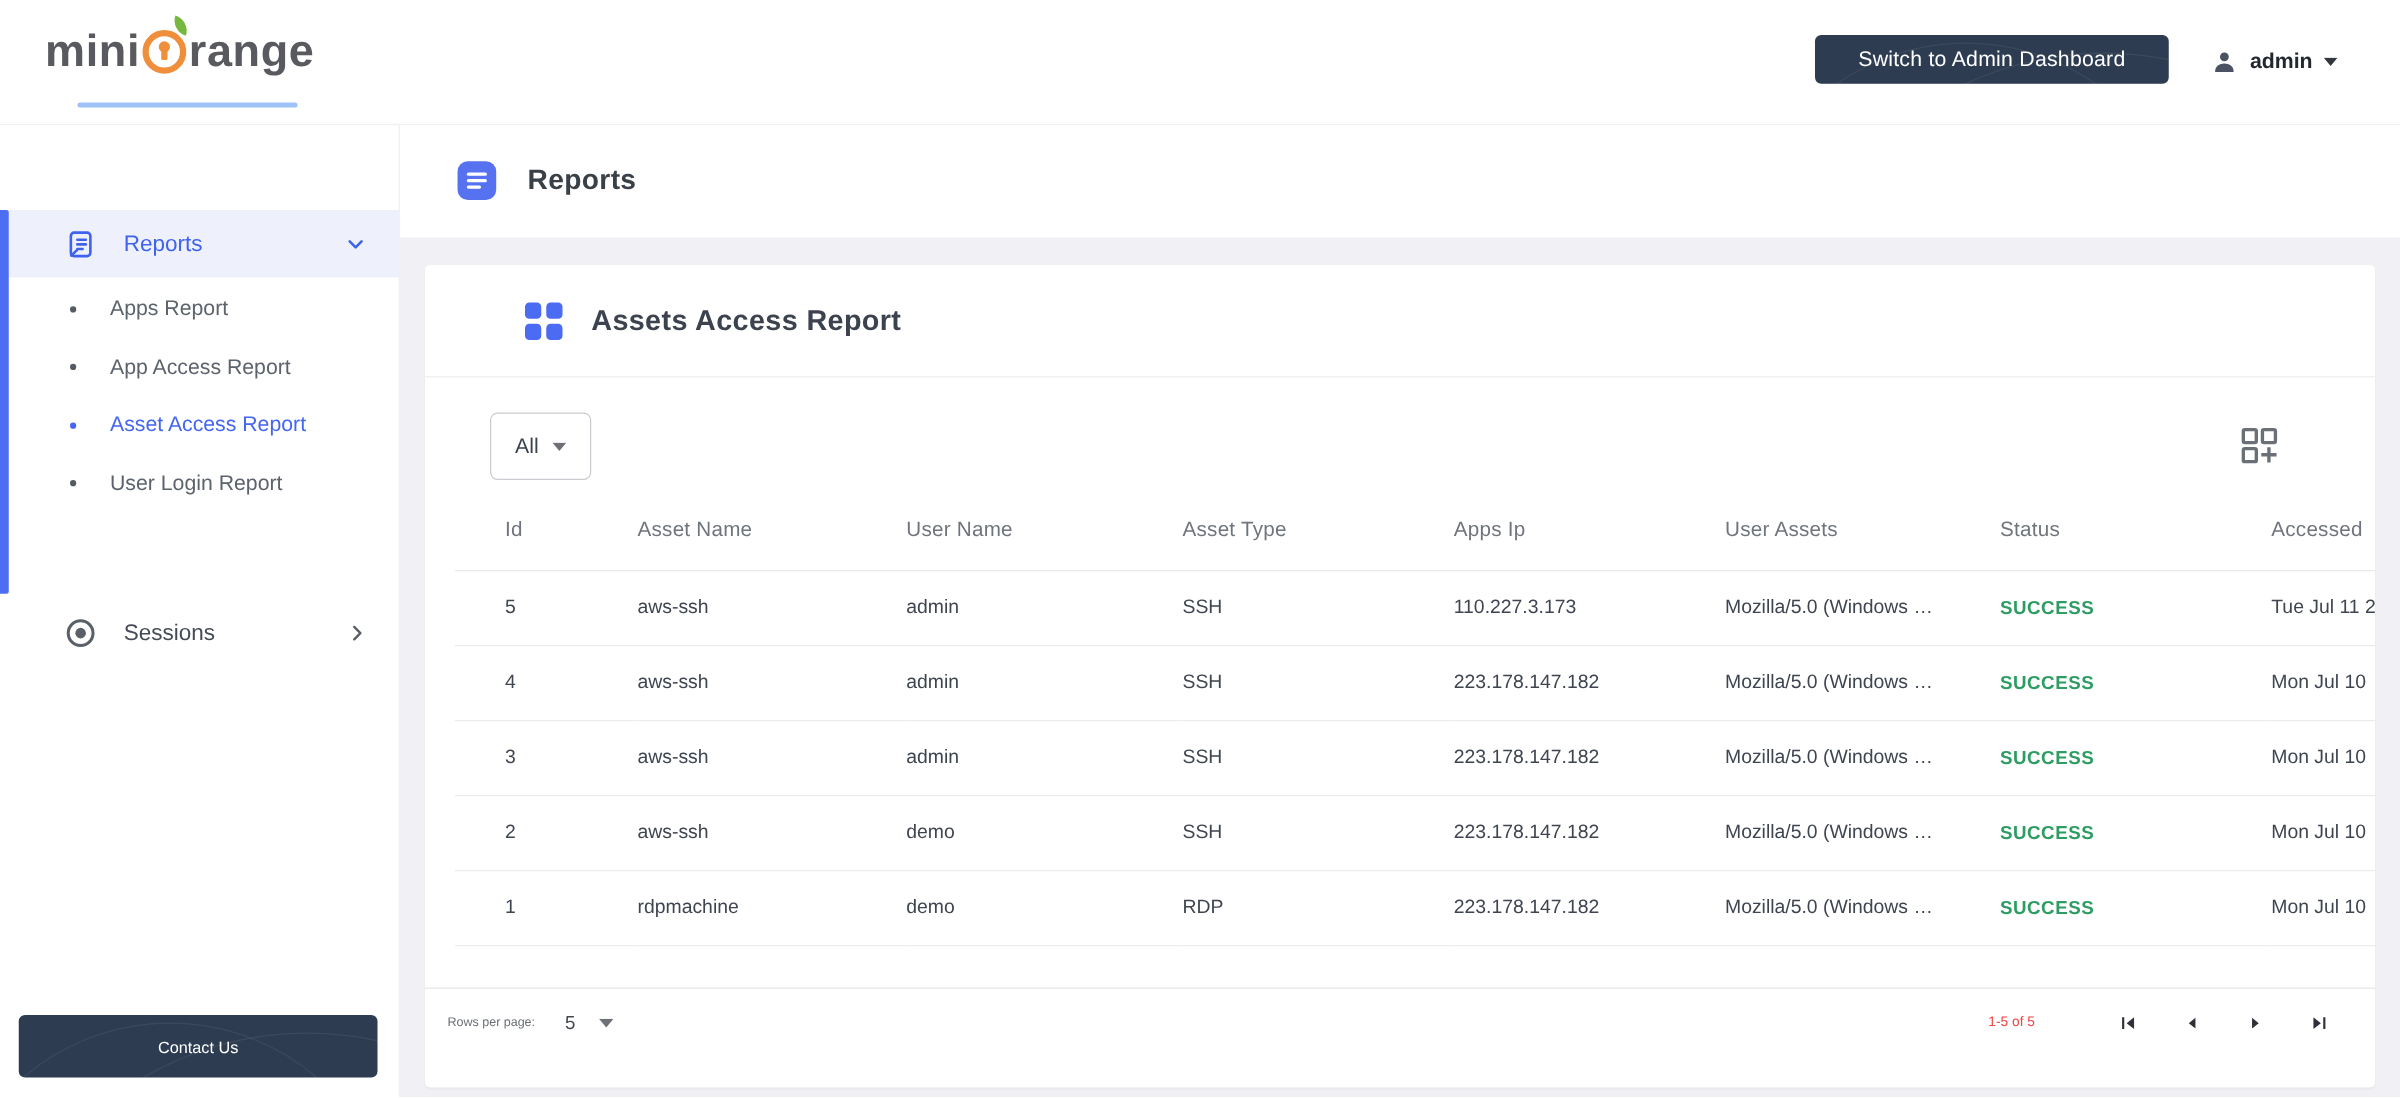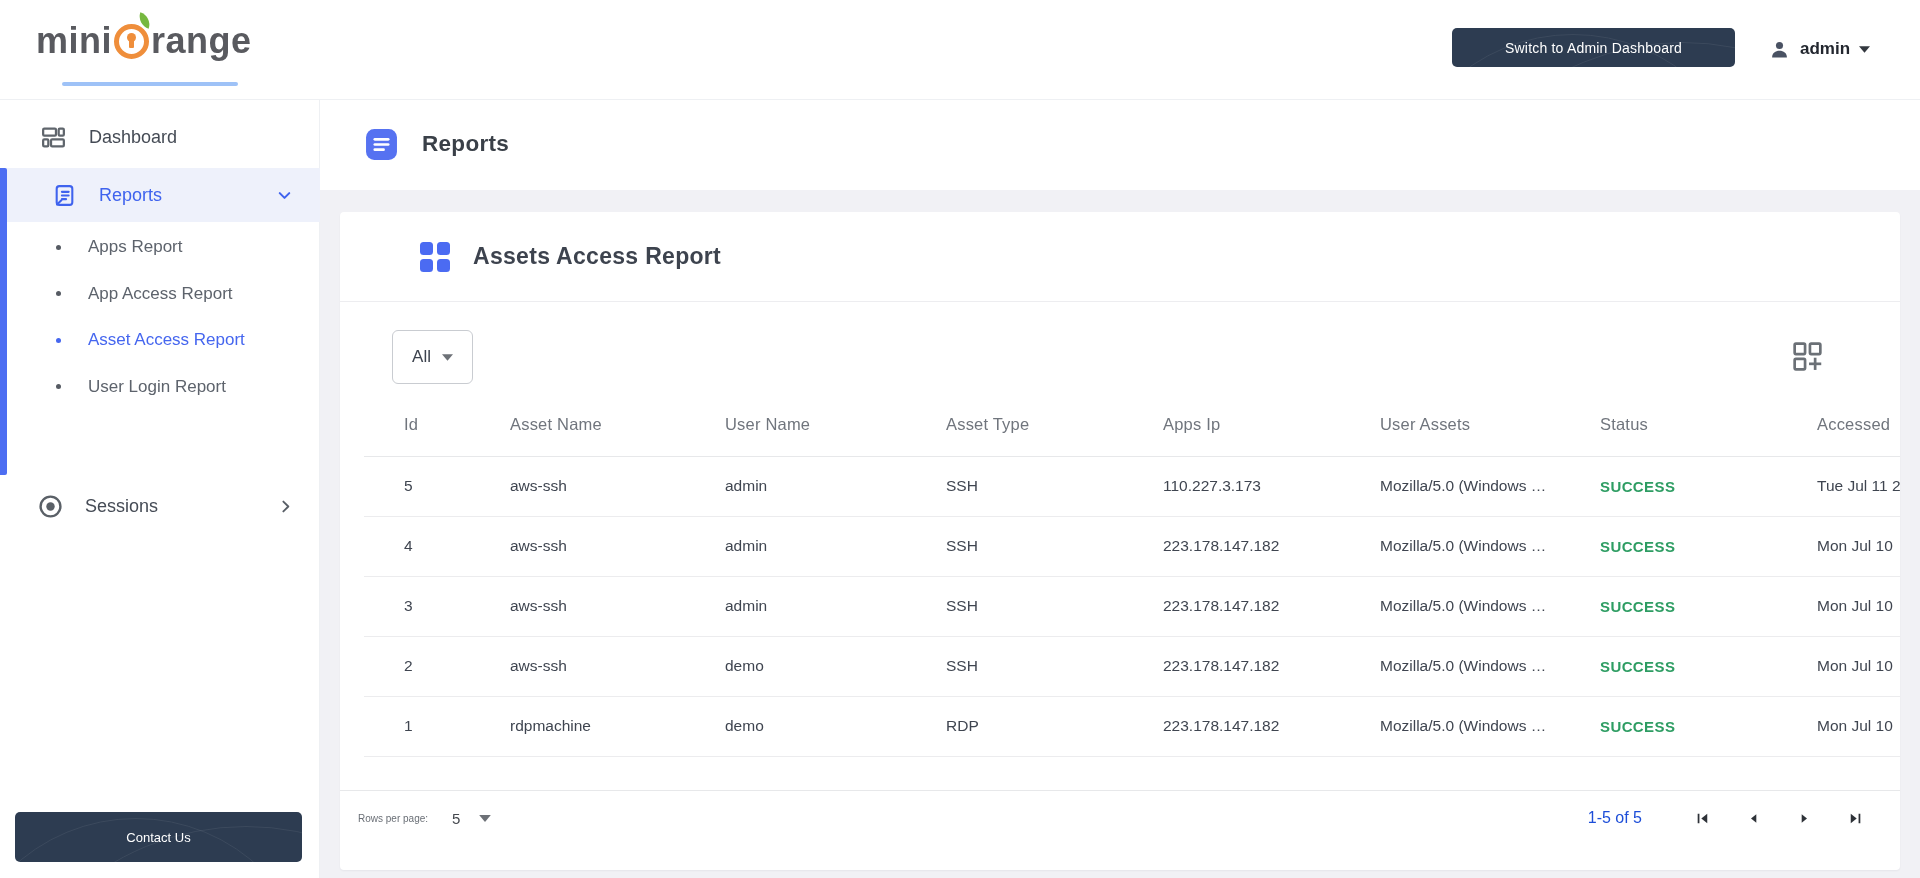--- a/index.html
+++ b/index.html
@@ -12,41 +12,41 @@
   .o-mark { position:relative; width:37px; height:37px; margin:0 1px; }
   .o-ring { position:absolute; inset:1px; border:5px solid #ef8e3b; border-radius:50%; }
   .o-key { position:absolute; left:50%; top:10px; width:9px; height:9px; margin-left:-4.5px; background:#ef8e3b; border-radius:50%; }
   .o-key::after { content:""; position:absolute; left:2.2px; top:7px; width:4.6px; height:8px; background:#ef8e3b; border-radius:1px; }
   .o-leaf { position:absolute; right:-1px; top:-9px; width:13px; height:13px; background:#76b83f; border-radius:0 13px 0 13px; transform:rotate(18deg); }
   .logo-underline { position:absolute; left:62px; top:82px; width:176px; height:3.5px; background:#9ec2f7; border-radius:2px; }
   .navy-btn { position:relative; overflow:hidden; background:#2d3c51; color:#fff; border:none; border-radius:5px; cursor:pointer; font-family:"Liberation Sans", sans-serif; }
   .navy-btn::before, .navy-btn::after { content:""; position:absolute; border:1px solid rgba(255,255,255,.07); border-radius:50%; }
   .navy-btn::before { width:360px; height:360px; left:-60px; top:6px; }
   .navy-btn::after { width:520px; height:520px; left:-30px; top:14px; }
-  .switch-btn { position:absolute; left:1452px; top:28px; width:283px; height:39px; font-size:14px; letter-spacing:.2px; }
+  .switch-btn { position:absolute; left:1452px; top:28px; width:283px; height:39px; font-size:17px; letter-spacing:.2px; }
   .btn-label { position:relative; z-index:1; }
   .user-chip { position:absolute; left:1768px; top:30px; height:38px; display:flex; align-items:center; gap:9px; cursor:pointer; }
   .user-name { font-size:17px; font-weight:700; color:#23272f; }
 
   
   .sidebar { position:absolute; left:0; top:100px; width:320px; height:778px; background:#fff; border-right:1px solid #eef0f3; z-index:4; }
   .nav-row { position:absolute; left:0; width:320px; display:flex; align-items:center; cursor:pointer; }
   .nav-dashboard { top:15px; height:44px; padding-left:40px; }
   .nav-dashboard .nav-label { margin-left:22px; font-size:18px; color:#454b55; font-weight:500; }
   .nav-reports { top:68px; height:54px; padding-left:52px; background:#eef1fb; }
   .nav-reports .nav-label { margin-left:22px; font-size:18px; color:#3f63ee; font-weight:500; }
   .nav-reports .chev { position:absolute; right:26px; }
   .active-bar { position:absolute; left:0; top:68px; width:7px; height:307px; background:#4d6ef2; border-radius:0 2px 2px 0; z-index:2; }
   .subnav { position:absolute; left:0; top:124px; width:320px; list-style:none; }
   .subnav li { height:46.5px; display:flex; align-items:center; padding-left:56px; cursor:pointer; }
   .subnav .bullet { width:5px; height:5px; border-radius:50%; background:#565b63; margin-right:27px; flex:none; }
   .subnav li span:last-child { font-size:17px; color:#5d636c; }
   .subnav li.active .bullet { background:#4566ef; }
   .subnav li.active span:last-child { color:#4566ef; }
-  .nav-sessions { top:384px; height:44px; padding-left:36px; }
+  .nav-sessions { top:384px; height:44px; padding-left:50px; }
   .nav-sessions .nav-label { margin-left:20px; font-size:18px; color:#454b55; font-weight:500; }
   .nav-sessions .chev { position:absolute; right:26px; }
   .contact-btn { position:absolute; left:15px; top:712px; width:287px; height:50px; font-size:13px; }
 
   
   .page-header { position:absolute; left:320px; top:100px; width:1600px; height:90px; background:#fff; }
   .page-header .ph-icon { position:absolute; left:45px; top:28px; }
   .page-header .ph-title { position:absolute; left:102px; top:31px; font-size:22.5px; font-weight:700; color:#3a4048; letter-spacing:.3px; }
 
   
@@ -73,21 +73,21 @@
   table.report th:first-child, table.report td:first-child { padding-left:40px; }
   table.report td.status { color:#2e9d63; font-weight:700; letter-spacing:.4px; font-size:15px; }
 
   
   .pagination { margin-top:33px; border-top:1px solid #e7e8ea; height:56px; display:flex; align-items:center; padding:0 26px 0 18px; }
   .rpp-label { font-size:10px; color:#6a6f76; }
   .rpp-control { display:flex; align-items:center; cursor:pointer; }
   .rpp-value { margin-left:24px; font-size:15px; color:#44484e; }
   .rpp-control svg { margin-left:19px; }
   .pg-spacer { flex:1; }
-  .range-label { font-size:16px; color:#1d4ed8; margin-right:28px; }
+  .range-label { font-size:11px; color:#ef4444; margin-right:42px; }
   .pg-btn { width:38px; height:38px; display:flex; align-items:center; justify-content:center; background:none; border:none; cursor:pointer; margin-left:13px; }
 </style>
 </head>
 <body>
 
 <div class="screen">
 
   <header class="topbar">
     <div class="logo">
       <span>mini</span>
@@ -110,29 +110,20 @@
         <path d="M4.3 20c0-4.2 3.5-6.6 7.7-6.6s7.7 2.4 7.7 6.6v.4H4.3z" fill="#4a5263"></path>
       </svg>
       <span class="user-name">admin</span>
       <svg width="11" height="7" viewBox="0 0 10 6">
         <polygon points="0,0 10,0 5,6" fill="#33383f"></polygon>
       </svg>
     </div>
   </header>
 
   <aside class="sidebar">
-    <div class="nav-row nav-dashboard">
-      <svg width="27" height="27" viewBox="0 0 24 24" fill="none" stroke="#5f656c" stroke-width="2">
-        <rect x="2.8" y="4.2" width="11.4" height="6.2" rx="1"></rect>
-        <rect x="16.6" y="4.2" width="4.6" height="6.2" rx="1"></rect>
-        <rect x="2.8" y="13.6" width="4.6" height="6.2" rx="1"></rect>
-        <rect x="9.8" y="13.6" width="11.4" height="6.2" rx="1"></rect>
-      </svg>
-      <span class="nav-label">Dashboard</span>
-    </div>
 
     <div class="active-bar"></div>
 
     <div class="nav-row nav-reports">
       <svg width="25" height="25" viewBox="0 0 24 24" fill="none" stroke="#3f63ee" stroke-width="2" stroke-linecap="round">
         <rect x="4.5" y="3" width="15" height="18" rx="2.5"></rect>
         <line x1="9.5" y1="8.5" x2="16" y2="8.5"></line>
         <line x1="9.5" y1="12" x2="16" y2="12"></line>
         <line x1="9.5" y1="15.5" x2="13.5" y2="15.5"></line>
         <line x1="4.8" y1="20.6" x2="9" y2="16.6"></line>

